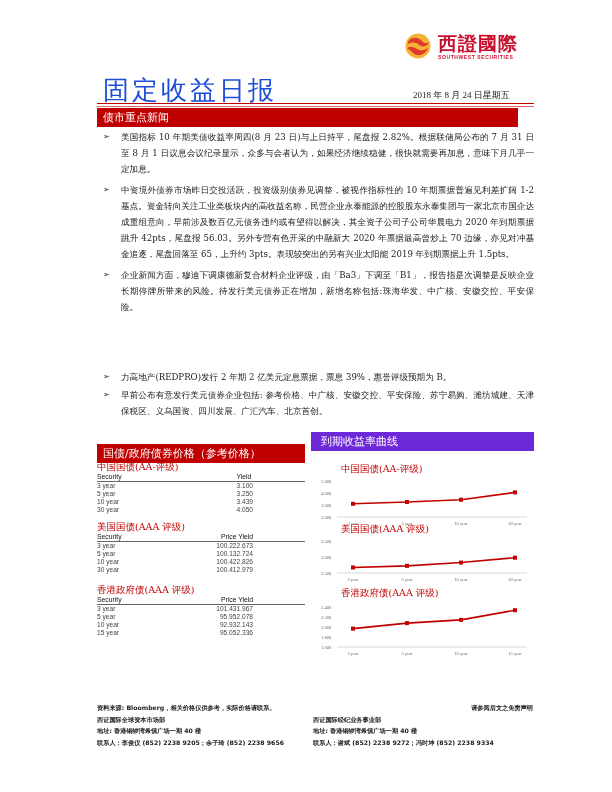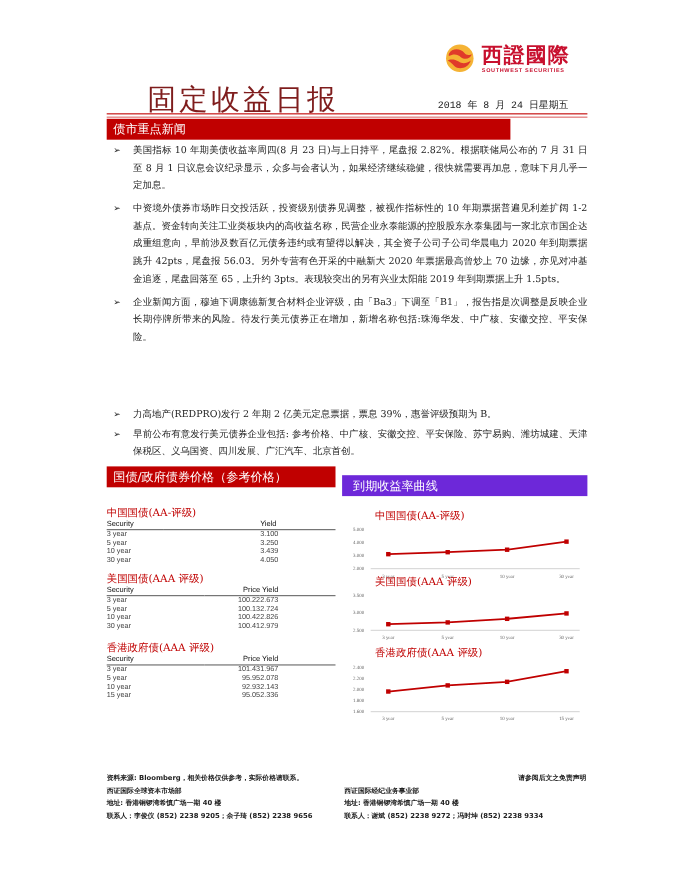--- a/index.html
+++ b/index.html
@@ -2,36 +2,36 @@
 <html><head>
 <meta charset="utf-8">
 <style>
   * { box-sizing: border-box; margin: 0; padding: 0; }
   html, body { width: 612px; height: 792px; background: #ffffff; overflow: hidden; }
   body { position: relative; font-family: "DejaVu Serif", "Liberation Serif", serif; color: #222; }
 
   .page { position: absolute; left: 0; top: 0; width: 612px; height: 792px; }
 
   
-  .logo { position: absolute; left: 405px; top: 33px; width: 125px; height: 40px; display: flex; align-items: center; }
+  .logo { position: absolute; left: 405px; top: 33px; width: 125px; height: 40px; display: flex; align-items: flex-start; }
   .logo-mark { width: 26px; height: 26px; border-radius: 50%; position: relative; flex: none; }
   .logo-text { margin-left: 7px; display: flex; flex-direction: column; }
   .logo-cn { font-family: "DejaVu Sans", "Liberation Sans", sans-serif; font-size: 19px; color: #c8102e; letter-spacing: 1px; line-height: 20px; font-weight: bold; }
   .logo-en { font-family: "Liberation Sans", sans-serif; font-size: 5px; color: #c8102e; letter-spacing: 0.6px; font-weight: bold; margin-top: 1px; }
 
   
-  .title { position: absolute; left: 103px; top: 73px; font-size: 26px; color: #7f1d1d; letter-spacing: 3px; font-family: "DejaVu Serif", serif; font-weight: normal; margin-left: 31px; }
-  .date { position: absolute; left: 398px; top: 89px; font-size: 9px; color: #222; font-family: Liberation Mono, monospace; }
+  .title { position: absolute; left: 103px; top: 73px; font-size: 26px; color: #1d4ed8; letter-spacing: 3px; font-family: "DejaVu Serif", serif; font-weight: normal; }
+  .date { position: absolute; left: 413px; top: 89px; font-size: 9px; color: #222; font-family: Liberation Serif, serif; }
 
   .rule-top { position: absolute; left: 97px; top: 103px; width: 437px; height: 1px; background: #c00000; }
   .rule-thin { position: absolute; left: 97px; top: 106px; width: 437px; height: 1px; background: #d66; }
   .rule-light { position: absolute; left: 97px; top: 105px; width: 175px; height: 1px; background: #fff; }
 
   
-  .bar { position: absolute; left: 97px; width: 367px; height: 19px; background: #c00000; color: #fff;
+  .bar { position: absolute; left: 97px; width: 421px; height: 19px; background: #c00000; color: #fff;
          font-family: "DejaVu Sans", "Liberation Sans", sans-serif; font-size: 11px; line-height: 19px; padding-left: 6px; }
   .bar.half { width: 208px; }
   .bar2 { position: absolute; left: 311px; width: 223px; height: 19px; background: #6d28d9; color: #fff;
           font-family: "DejaVu Sans", "Liberation Sans", sans-serif; font-size: 11px; line-height: 19px; padding-left: 10px; }
 
   
   .bullets { position: absolute; left: 97px; width: 437px; font-size: 8.6px; line-height: 16.2px; color: #222; }
   .bullet { position: relative; padding-left: 24px; text-align: justify; }
   .bullet-icon { position: absolute; left: 6px; top: 0; font-size: 8px; color: #222; font-family: "DejaVu Sans", sans-serif; }
 
@@ -104,21 +104,21 @@
     <div class="bullet" style="margin-bottom:2px;">
       <span class="bullet-icon">➢</span>
       <span>力高地产(REDPRO)发行 2 年期 2 亿美元定息票据，票息 39%，惠誉评级预期为 B。</span>
     </div>
     <div class="bullet">
       <span class="bullet-icon">➢</span>
       <span>早前公布有意发行美元债券企业包括: 参考价格、中广核、安徽交控、平安保险、苏宁易购、潍坊城建、天津保税区、义乌国资、四川发展、广汇汽车、北京首创。</span>
     </div>
   </div>
 
-  <div class="bar half" style="top:424px;">国债/政府债券价格（参考价格）</div>
+  <div class="bar half" style="top:444px;">国债/政府债券价格（参考价格）</div>
   <div class="bar2" style="top:432px;">到期收益率曲线</div>
 
   <div class="tbl-block" style="top:461px;">
     <div class="tbl-title">中国国债(AA-评级)</div>
     <table class="tbl two">
       <tbody>
           <tr>
         <th class="c1">Security</th>
         <th class="c3">Yield</th>
       </tr>

